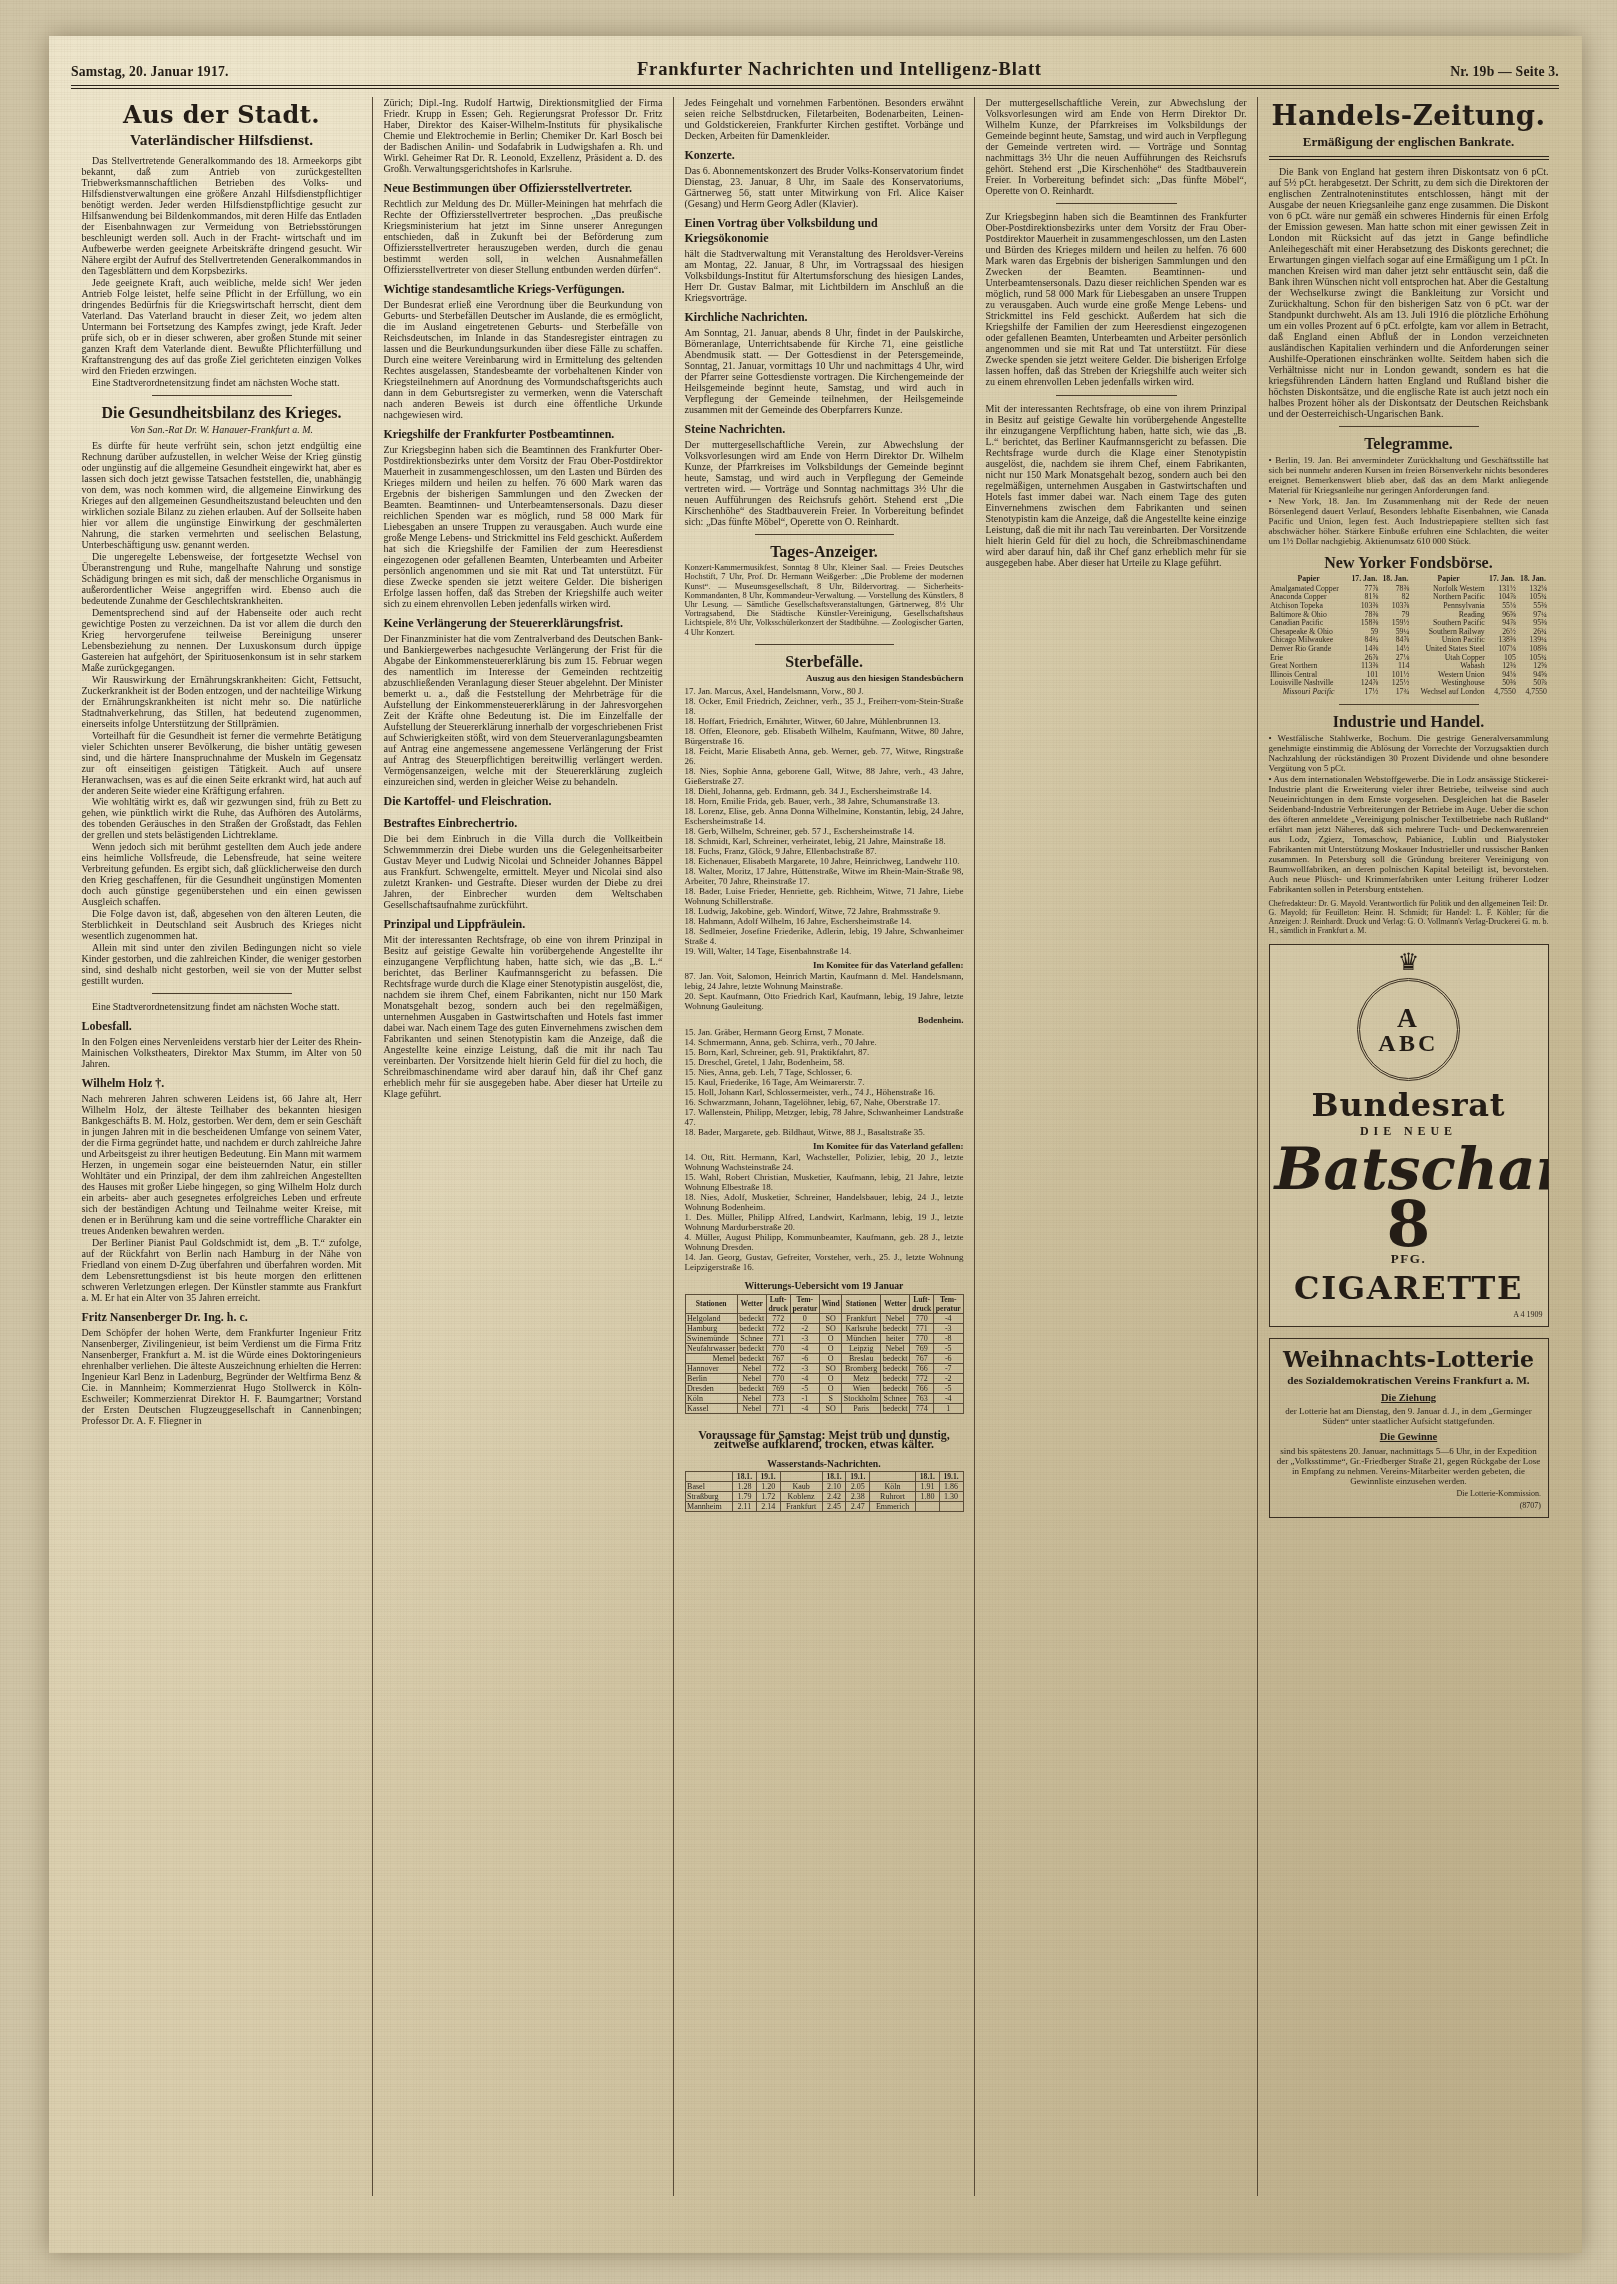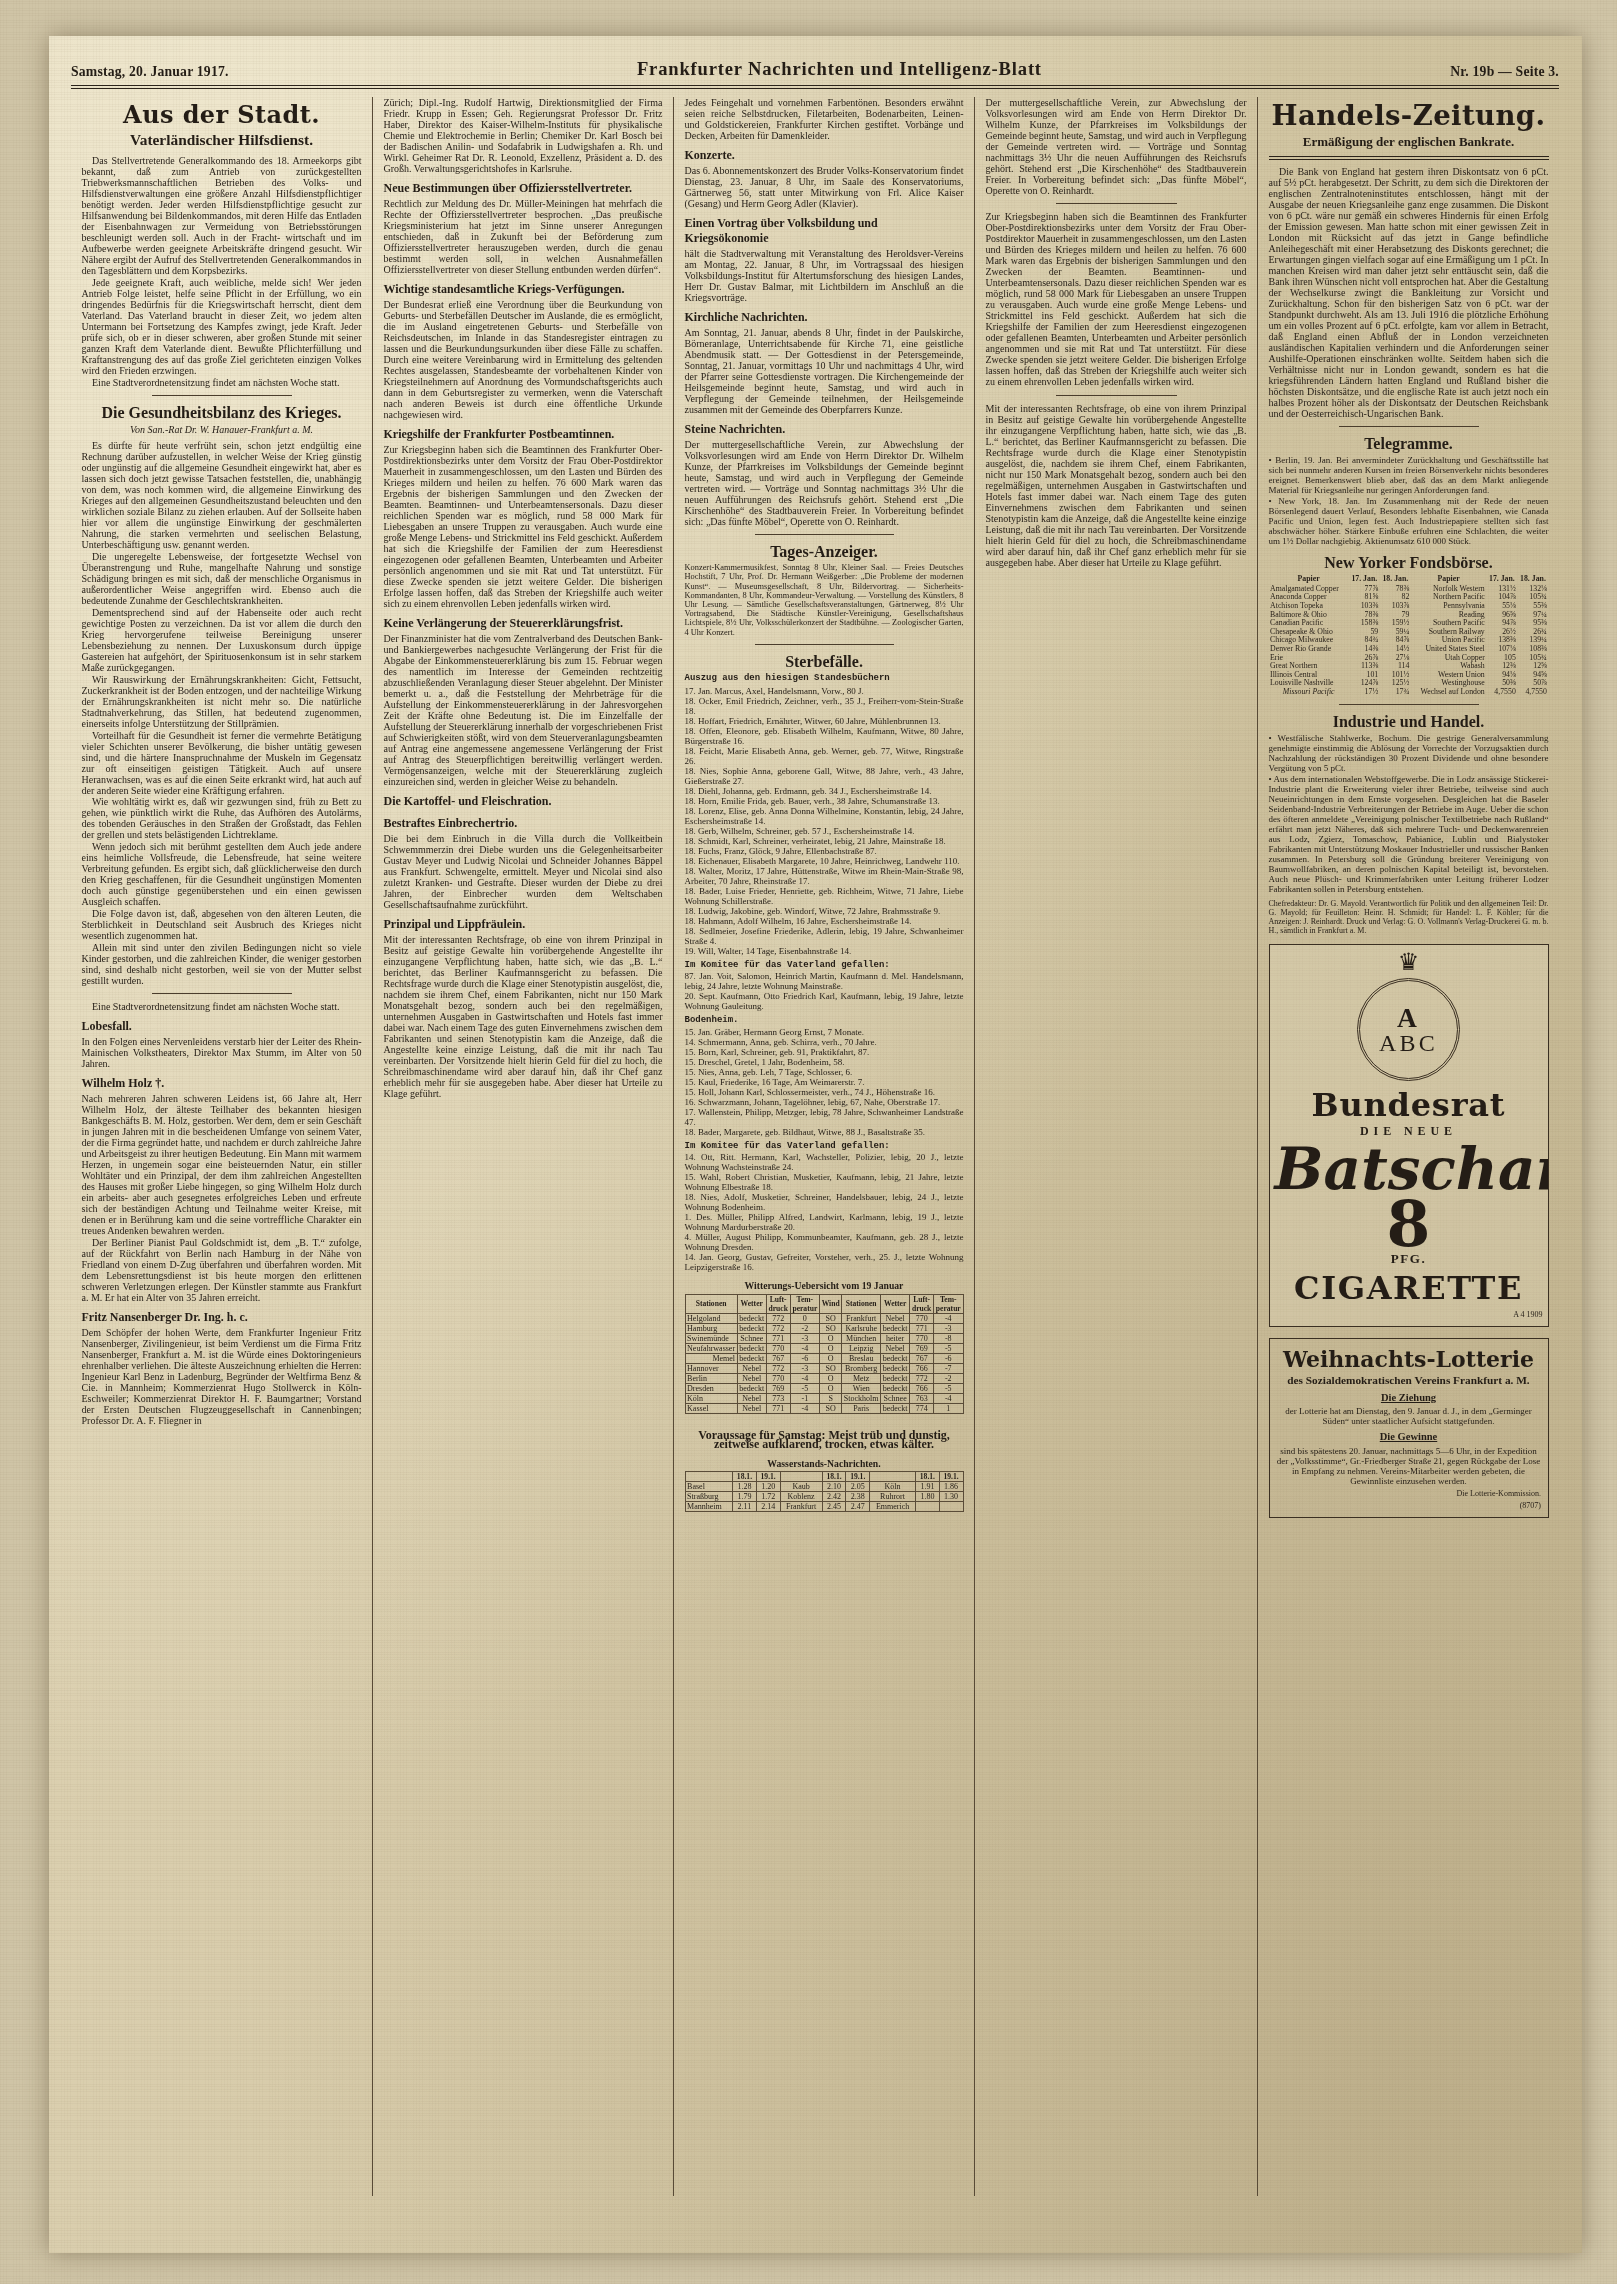--- a/index.html
+++ b/index.html
@@ -94,21 +94,21 @@
   .ad{
     border:1.6px solid #3a2f22;margin-top:9.7px;padding:6.5px 4.9px;background:rgba(255,250,230,0.18);
     text-align:center;position:relative;overflow:hidden;
   }
   .ad-abc{
     width:97px;height:97px;margin:4.9px auto 0 auto;border-radius:50%;
     border:3.2px double #3a2f22;display:flex;align-items:center;justify-content:center;
     flex-direction:column;line-height:1;
   }
   .ad-abc .l1{font-size:27.5px;font-weight:bold;letter-spacing:3.2px;}
-  .ad-abc .l2{font-size:24px;font-weight:normal;letter-spacing:3.2px;}
+  .ad-abc .l2{font-size:24px;font-weight:bold;letter-spacing:3.2px;}
   .ad-crown{font-size:24px;line-height:21px;}
   .ad-bundesrat{font-family:"DejaVu Serif",serif;font-size:32px;font-weight:bold;letter-spacing:0.8px;margin-top:4.9px;}
   .ad-die-neue{font-size:12px;letter-spacing:4.9px;font-weight:bold;}
   .ad-batschari{
     font-family:"DejaVu Serif",serif;font-style:italic;font-size:58px;font-weight:bold;
     margin:1.6px 0 0 0;line-height:58px;
   }
   .ad-8{font-family:"DejaVu Serif",serif;font-size:63px;font-weight:bold;line-height:53px;}
   .ad-pfg{font-size:13px;font-weight:bold;letter-spacing:1.6px;}
   .ad-cig{font-family:"DejaVu Serif",serif;font-size:32px;font-weight:bold;letter-spacing:1.6px;margin-top:1.6px;}
@@ -116,21 +116,21 @@
   .ad2 .t1{font-family:"DejaVu Serif",serif;font-size:22px;font-weight:bold;}
   .ad2 .t2{font-size:11.3px;font-weight:bold;margin-top:1.6px;}
   .ad2 .t3{font-size:10.5px;font-weight:bold;margin-top:5.7px;text-decoration:underline;}
   .ad2 p{font-size:9px;line-height:10px;text-indent:0;text-align:center;margin-top:3.2px;}
   .sig{font-size:8px;text-align:right;margin-top:3.2px;}
 
   .deaths{font-size:9px;line-height:10px;}
   .deaths p{font-size:9px;line-height:10px;text-indent:0;margin-bottom:0;}
   .anz{font-size:8.4px;line-height:9.2px;text-align:justify;}
   .anz p{font-size:8.4px;line-height:9.2px;text-indent:0;}
-  .center{text-align:left;font-family:Liberation Mono, monospace;}
+  .center{text-align:right;}
 </style>
 </head>
 <body>
 
 <div id="page">
   <div id="paper"></div>
   <div class="noise"></div>
 
   <div class="content">
 

